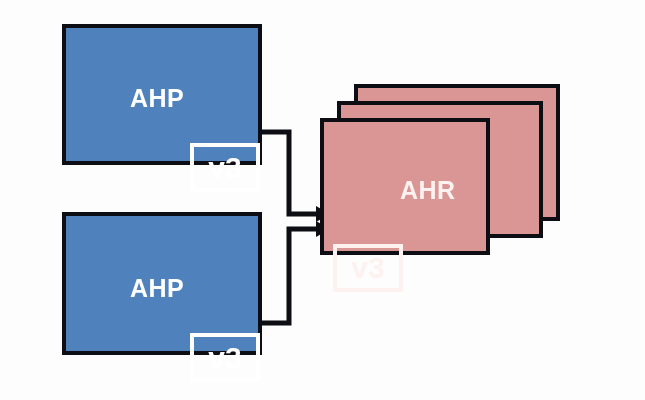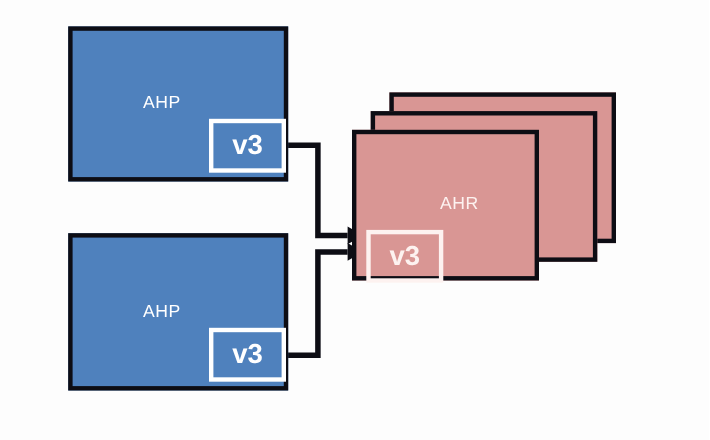--- a/index.html
+++ b/index.html
@@ -36,44 +36,45 @@
     position: absolute;
     box-sizing: border-box;
     border: 4px solid #0d0d14;
     background: #d99694;
   }
 
   
   .node-label {
     position: absolute;
     color: #ffffff;
-    font-weight: normal;
-    font-size: 16px;
+    font-weight: bold;
+    font-size: 25px;
     letter-spacing: 0.5px;
     line-height: 1;
     white-space: nowrap;
     user-select: none;
   }
   .node-label.on-blue { color: #ffffff; }
   .node-label.on-pink { color: #fdf2f0; }
 
   
   .chip {
     position: absolute;
     box-sizing: border-box;
     display: flex;
     align-items: center;
     justify-content: center;
     border: 4px solid #ffffff;
     color: #ffffff;
     font-weight: bold;
-    font-size: 25px;
+    font-size: 30px;
     line-height: 1;
     background: transparent;
     user-select: none;
+    margin-top: 35px;
   }
   .chip.on-pink {
     border-color: #fdf2f0;
     color: #fdf2f0;
   }
 
   
   .connectors {
     position: absolute;
     left: 0;

